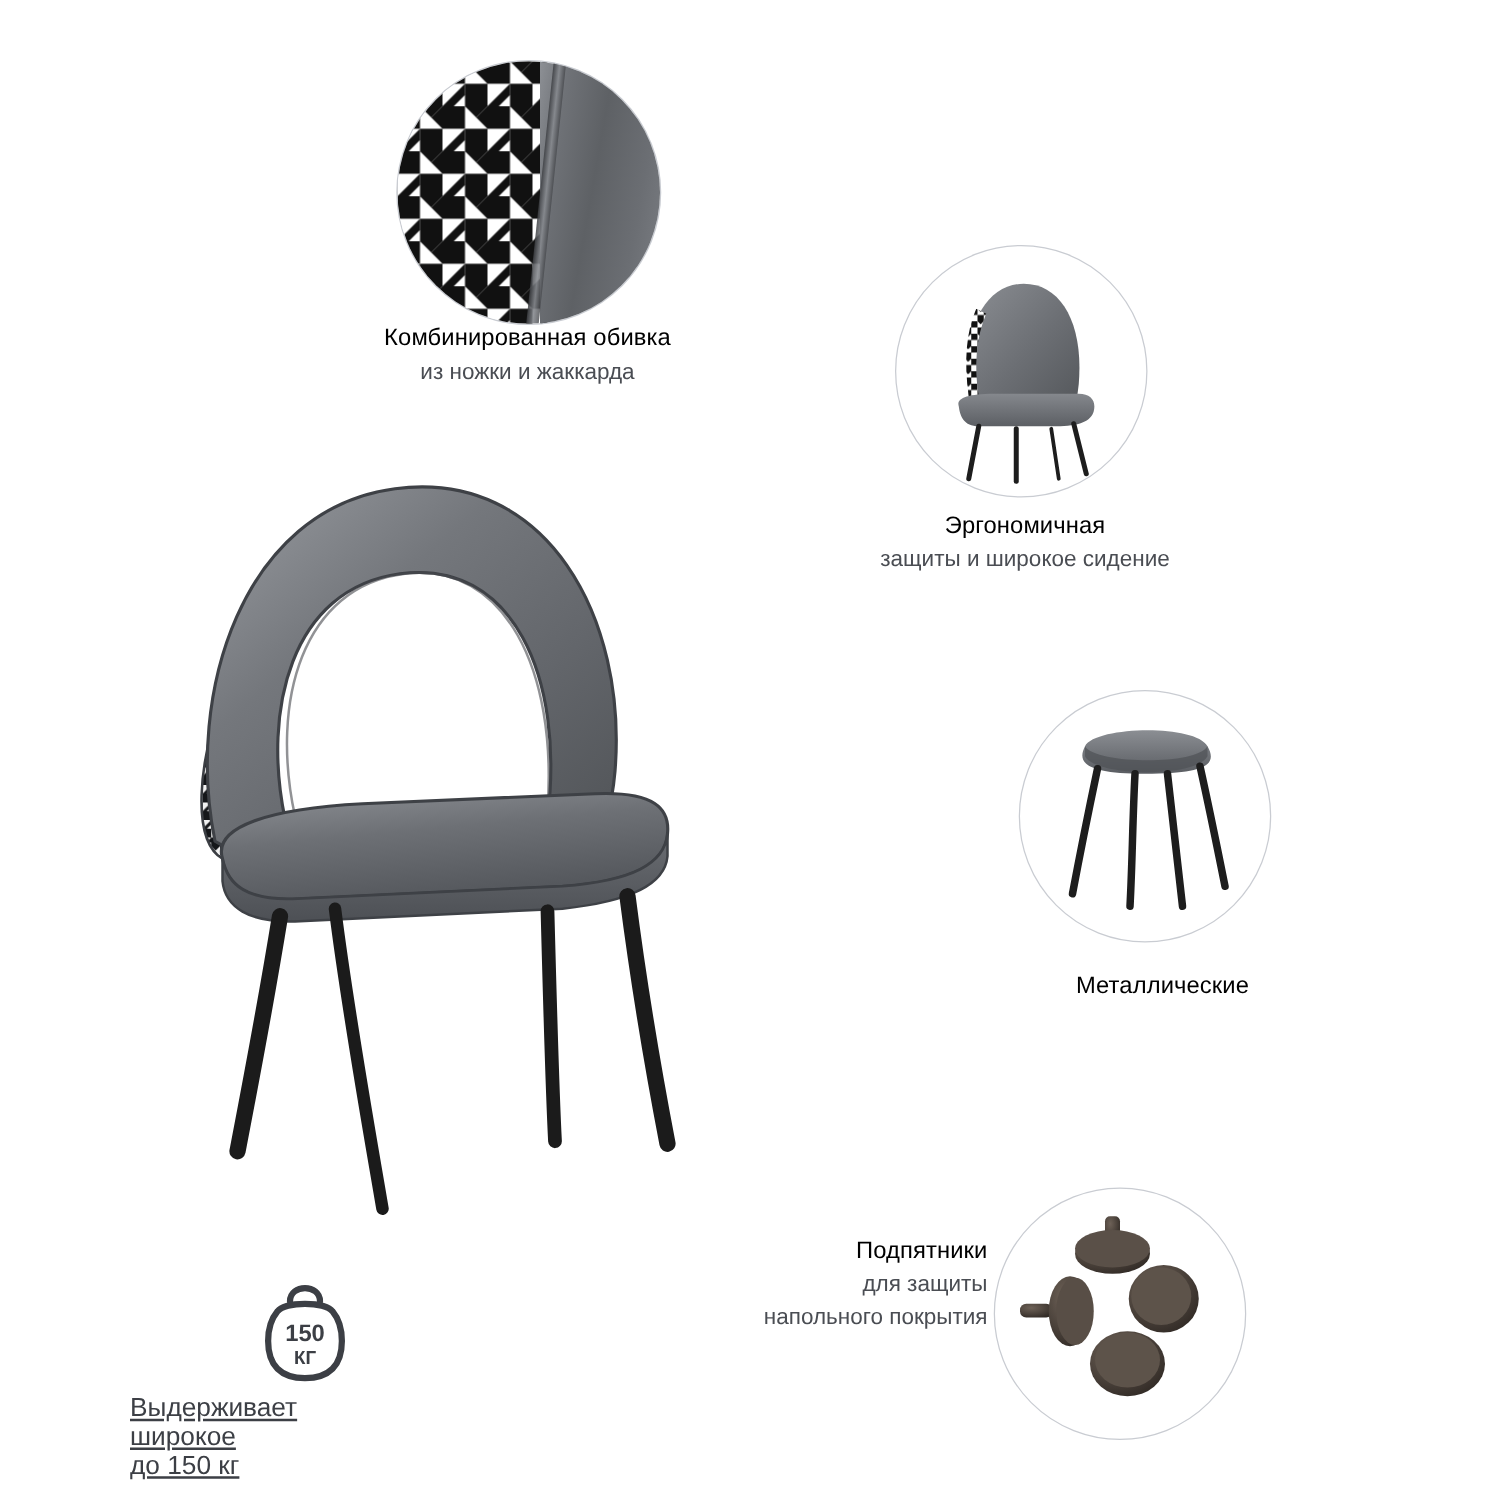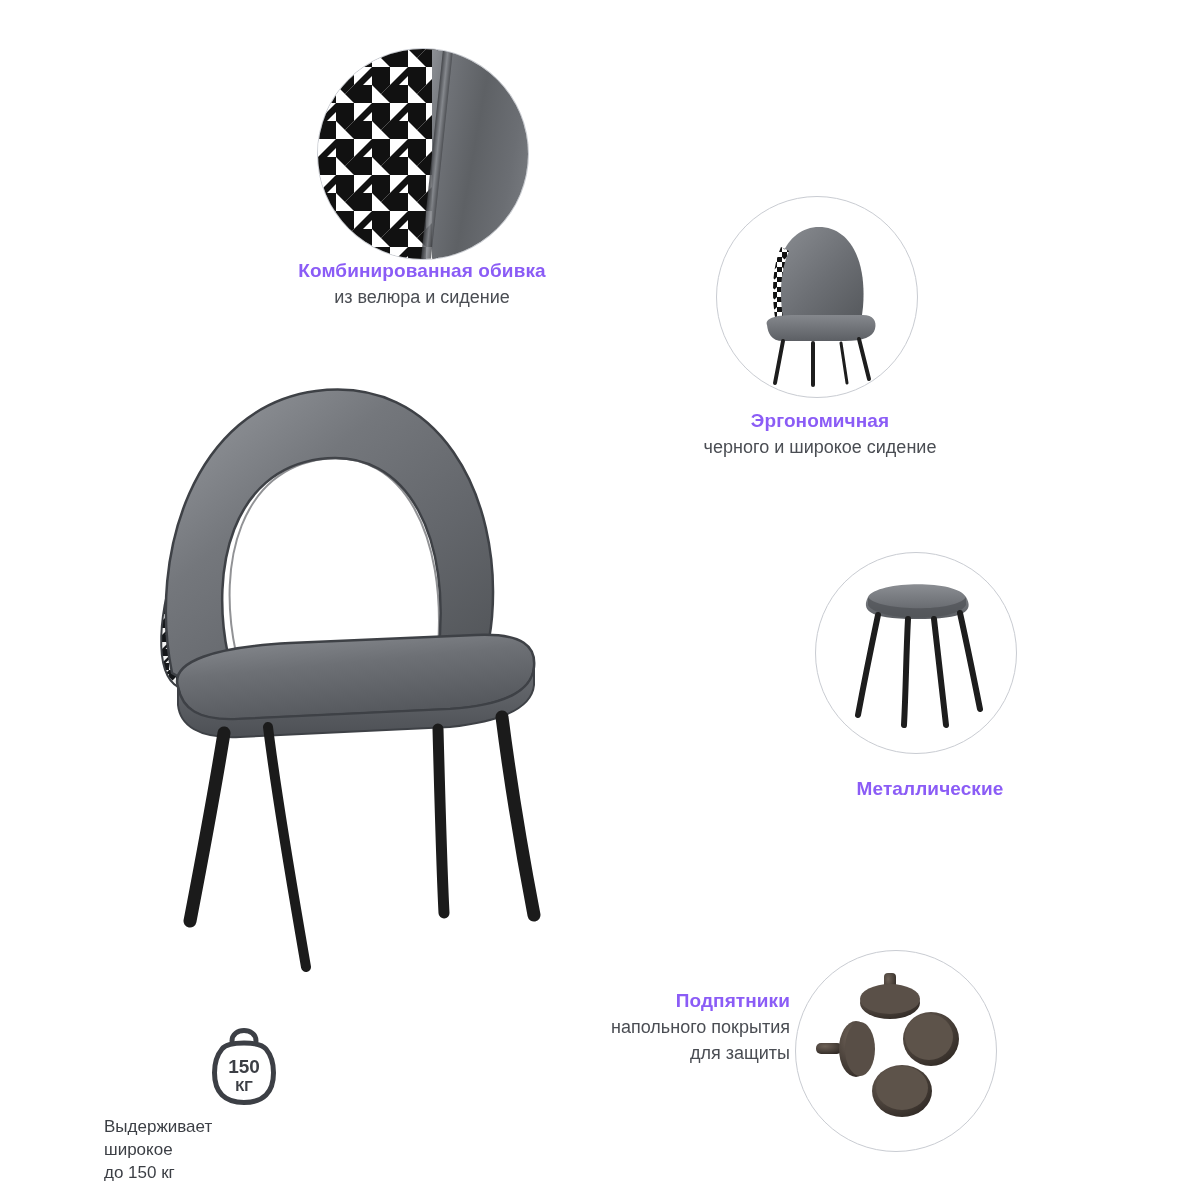--- a/index.html
+++ b/index.html
@@ -17,24 +17,24 @@
   }
   .stage {
     position: absolute;
     inset: 0;
   }
   .feature {
     position: absolute;
     text-align: center;
   }
   .feature-title {
-    font-weight: bold;
+    font-weight: normal;
     font-size: 19px;
     line-height: 26px;
-    color: #8b5cf6;
+    color: #000000;
     letter-spacing: .1px;
   }
   .feature-sub {
     font-size: 18px;
     line-height: 26px;
     color: #4a4d53;
   }
   .circle {
     position: absolute;
     border-radius: 50%;
@@ -108,23 +108,24 @@
     top: 1015px;
     width: 280px;
   }
   #weight-icon-wrap {
     width: 80px;
     height: 92px;
     margin: 0 auto 8px auto;
     position: relative;
   }
   .weight-caption {
-    font-size: 17px;
+    font-size: 21px;
     line-height: 23px;
     color: #3c3f45;
+    text-decoration: underline;
   }
 
   
   #main-chair {
     position: absolute;
     left: 120px;
     top: 355px;
     width: 520px;
     height: 700px;
   }
@@ -151,21 +152,21 @@
         </pattern>
       </defs>
       <rect x="-10" y="-10" width="140" height="230" fill="url(#ht)"></rect>
     </svg>
     <div class="velour-panel"></div>
     <div class="seam"></div>
   </div>
 
   <div class="feature" id="fabric-caption">
     <div class="feature-title">Комбинированная обивка</div>
-    <div class="feature-sub">из велюра и сидение</div>
+    <div class="feature-sub">из ножки и жаккарда</div>
   </div>
 
   <div class="circle" id="ergo-circle">
     <svg viewBox="0 0 200 200" width="200" height="200" aria-hidden="true">
       <defs>
         <linearGradient id="gBack" x1="0" y1="0" x2="1" y2="1">
           <stop offset="0%" stop-color="#8b8e93"></stop>
           <stop offset="55%" stop-color="#6c6f74"></stop>
           <stop offset="100%" stop-color="#55585c"></stop>
         </linearGradient>
@@ -192,21 +193,21 @@
 
       <path d="M66 144 L58 186" stroke="#1d1d1d" stroke-width="4" fill="none" stroke-linecap="round"></path>
       <path d="M96 146 L96 188" stroke="#1d1d1d" stroke-width="4" fill="none" stroke-linecap="round"></path>
       <path d="M142 142 L152 182" stroke="#1d1d1d" stroke-width="4" fill="none" stroke-linecap="round"></path>
       <path d="M124 146 L130 186" stroke="#1d1d1d" stroke-width="3" fill="none" stroke-linecap="round"></path>
     </svg>
   </div>
 
   <div class="feature" id="ergo-caption">
     <div class="feature-title">Эргономичная</div>
-    <div class="feature-sub">черного и широкое сидение</div>
+    <div class="feature-sub">защиты и широкое сидение</div>
   </div>
 
   <div class="circle" id="legs-circle">
     <svg viewBox="0 0 200 200" width="200" height="200" aria-hidden="true">
       <defs>
         <linearGradient id="gSeat2" x1="0" y1="0" x2="0" y2="1">
           <stop offset="0%" stop-color="#8b8e93"></stop>
           <stop offset="100%" stop-color="#5a5d62"></stop>
         </linearGradient>
       </defs>
@@ -250,22 +251,22 @@
       <ellipse cx="135" cy="88" rx="28" ry="27" fill="url(#gCap)"></ellipse>
       <ellipse cx="133" cy="86" rx="24" ry="23" fill="#5d534a"></ellipse>
 
       <ellipse cx="106" cy="140" rx="30" ry="26" fill="url(#gCap)"></ellipse>
       <ellipse cx="106" cy="137" rx="26" ry="22" fill="#5d534a"></ellipse>
     </svg>
   </div>
 
   <div class="feature" id="glides-caption">
     <div class="feature-title">Подпятники</div>
+    <div class="feature-sub">для защиты</div>
     <div class="feature-sub">напольного покрытия</div>
-    <div class="feature-sub">для защиты</div>
   </div>
 
   <div id="main-chair">
     <svg viewBox="0 0 520 700" width="520" height="700" aria-hidden="true">
       <defs>
         <linearGradient id="mBack" x1="0.1" y1="0" x2="0.95" y2="0.9">
           <stop offset="0%" stop-color="#94979c"></stop>
           <stop offset="35%" stop-color="#74777c"></stop>
           <stop offset="70%" stop-color="#63666b"></stop>
           <stop offset="100%" stop-color="#54575b"></stop>

